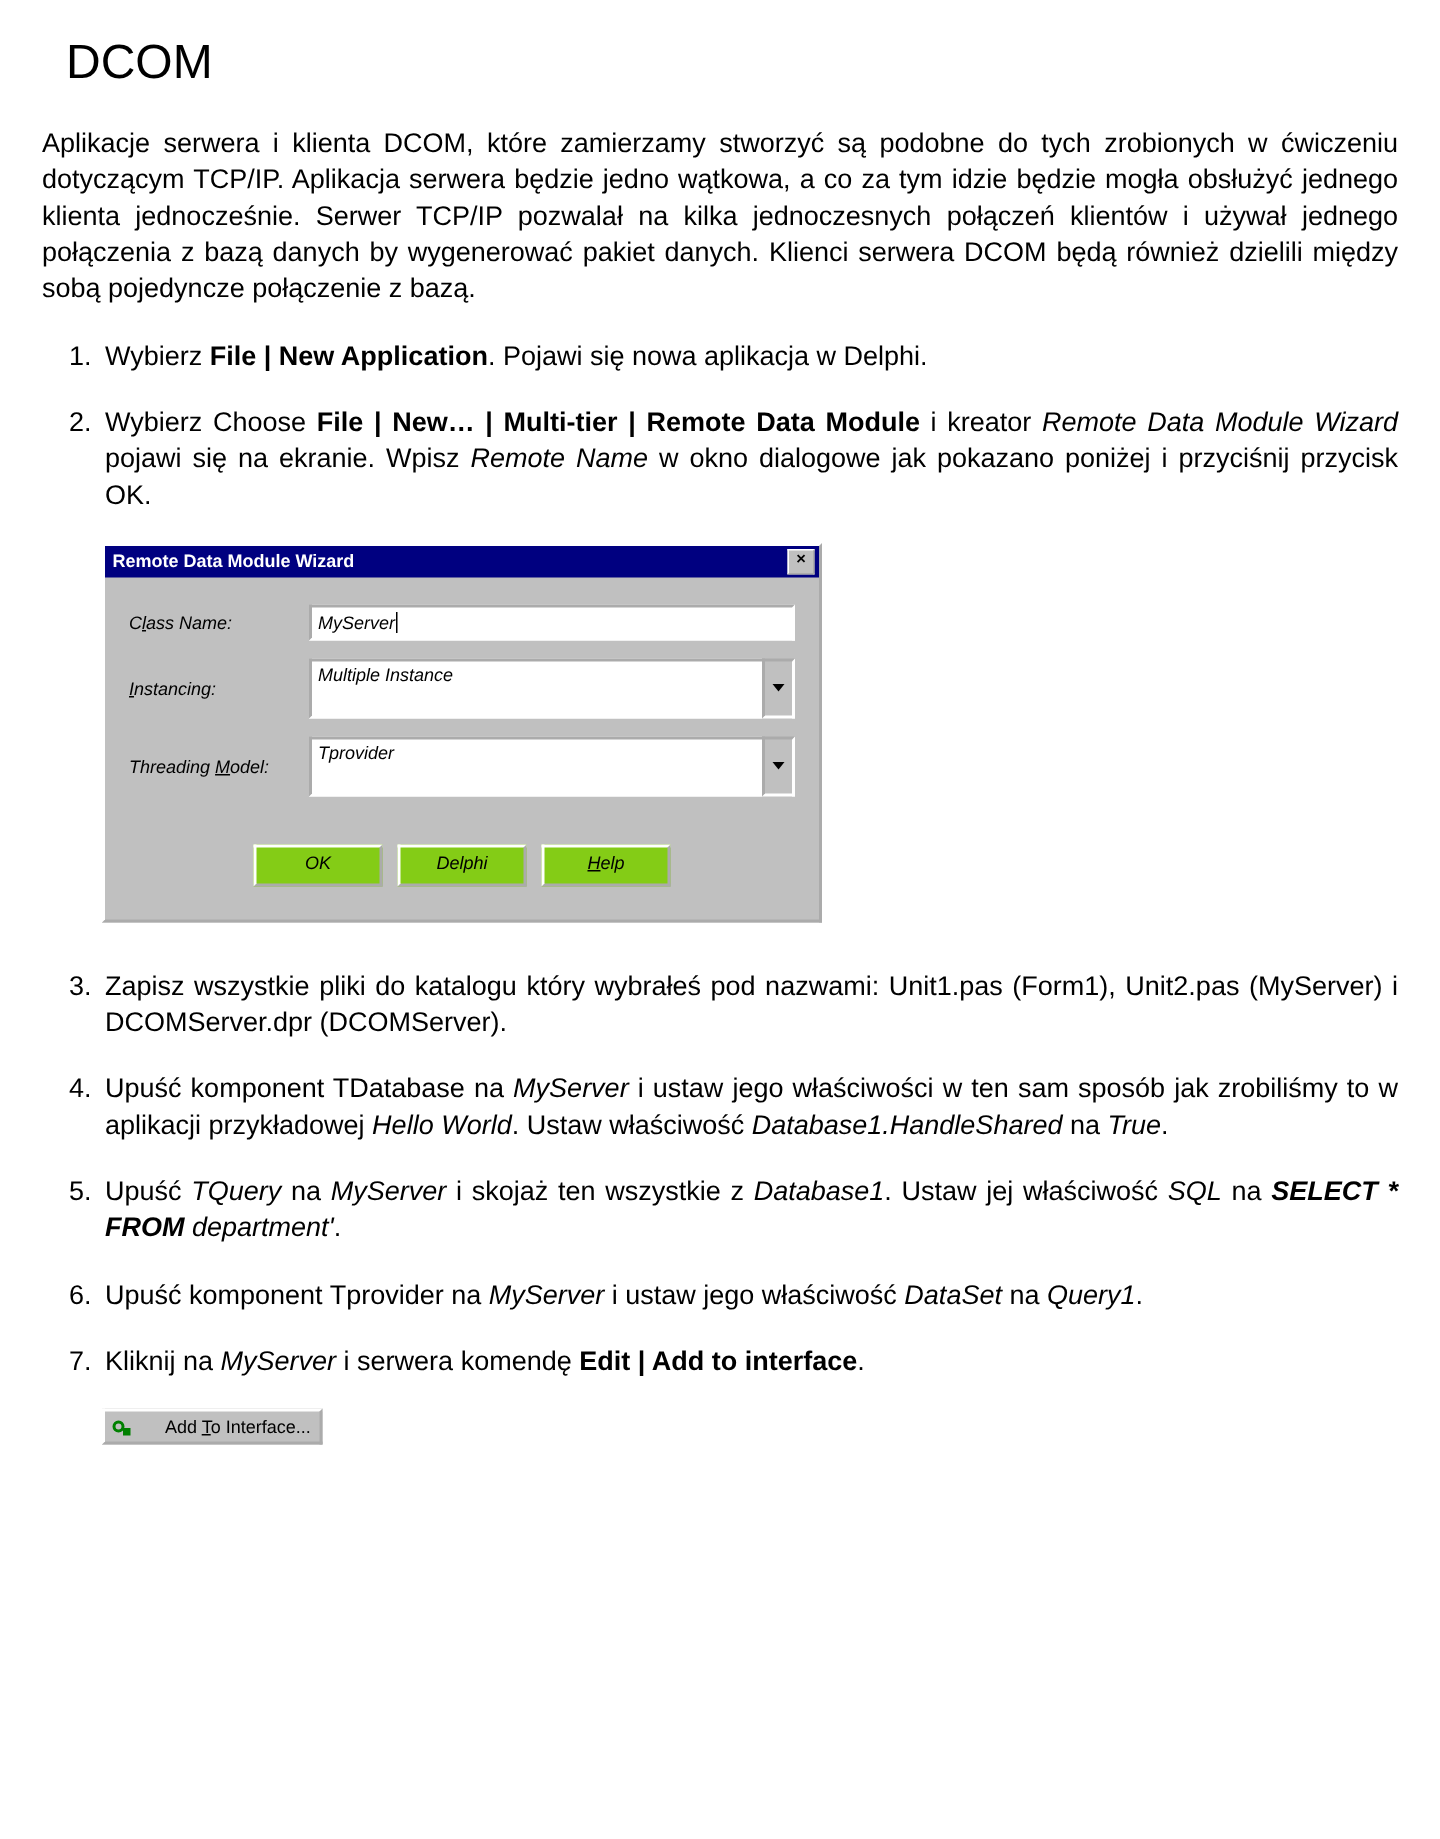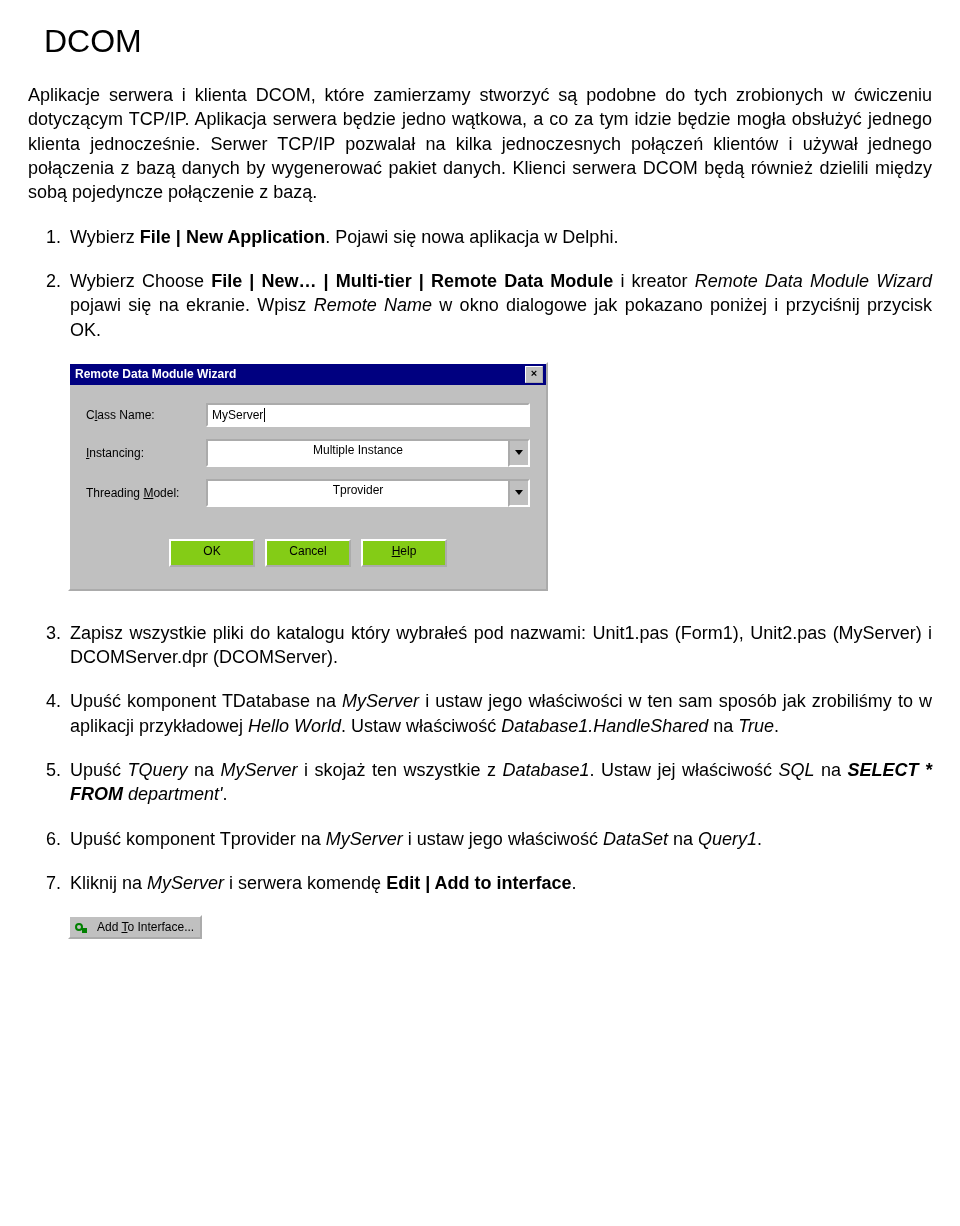--- a/index.html
+++ b/index.html
@@ -63,20 +63,21 @@
     background: #c0c0c0;
     border: 1px outset #fff;
     color: #000;
     font-size: 11px;
     text-align: center;
     line-height: 13px;
     font-weight: bold;
   }
   .dlgbody {
     padding: 18px 16px 12px 16px;
+    font-style: italic;
   }
   .dlgrow {
     display: flex;
     align-items: center;
     margin-bottom: 12px;
   }
   .dlgrow label {
     width: 120px;
     font-size: 12px;
   }
@@ -88,22 +89,21 @@
     background: #fff;
     padding: 0 4px;
     line-height: 20px;
     font-size: 12px;
     display: flex;
     align-items: center;
   }
   .dlgdropdown {
     flex: 1;
     display: flex;
-    height: 28px;
-    text-align: center;
+    height: 40px;
   }
   .dlgdropdown .val {
     flex: 1;
     border: 2px inset #fff;
     border-right: none;
     background: #fff;
     padding: 0 4px;
     line-height: 18px;
     font-size: 12px;
   }
@@ -141,21 +141,21 @@
   .italic { font-style: italic; }
   .bold { font-weight: bold; }
   .addtointerface {
     display: inline-flex;
     align-items: center;
     border: 2px outset #fff;
     background: #c0c0c0;
     font-family: "MS Sans Serif", Tahoma, sans-serif;
     font-size: 12px;
     padding: 2px 6px 2px 4px;
-    gap:9px;
+    gap:22px;
     margin-left:40px;
   }
   .addtointerface .icon {
     width: 14px;
     height: 14px;
     background: #c0c0c0;
     position: relative;
   }
   .addtointerface .icon::before{
     content:"";
@@ -217,21 +217,21 @@
     </div>
     <div class="dlgrow">
       <label><span>Threading </span><span class="ul">M</span><span>odel:</span></label>
       <div class="dlgdropdown">
         <div class="val">Tprovider</div>
         <div class="arrow"></div>
       </div>
     </div>
     <div class="dlgbuttons">
       <div class="dlgbtn">OK</div>
-      <div class="dlgbtn">Cancel</div>
+      <div class="dlgbtn">Delphi</div>
       <div class="dlgbtn"><span class="ul">H</span><span>elp</span></div>
     </div>
   </div>
 </div>
 
 <ol class="steps">
   <li>
     <span class="num">3.</span>
     <span>Zapisz wszystkie pliki do katalogu który wybrałeś pod nazwami: Unit1.pas (Form1), Unit2.pas (MyServer) i DCOMServer.dpr (DCOMServer).</span>
   </li>

